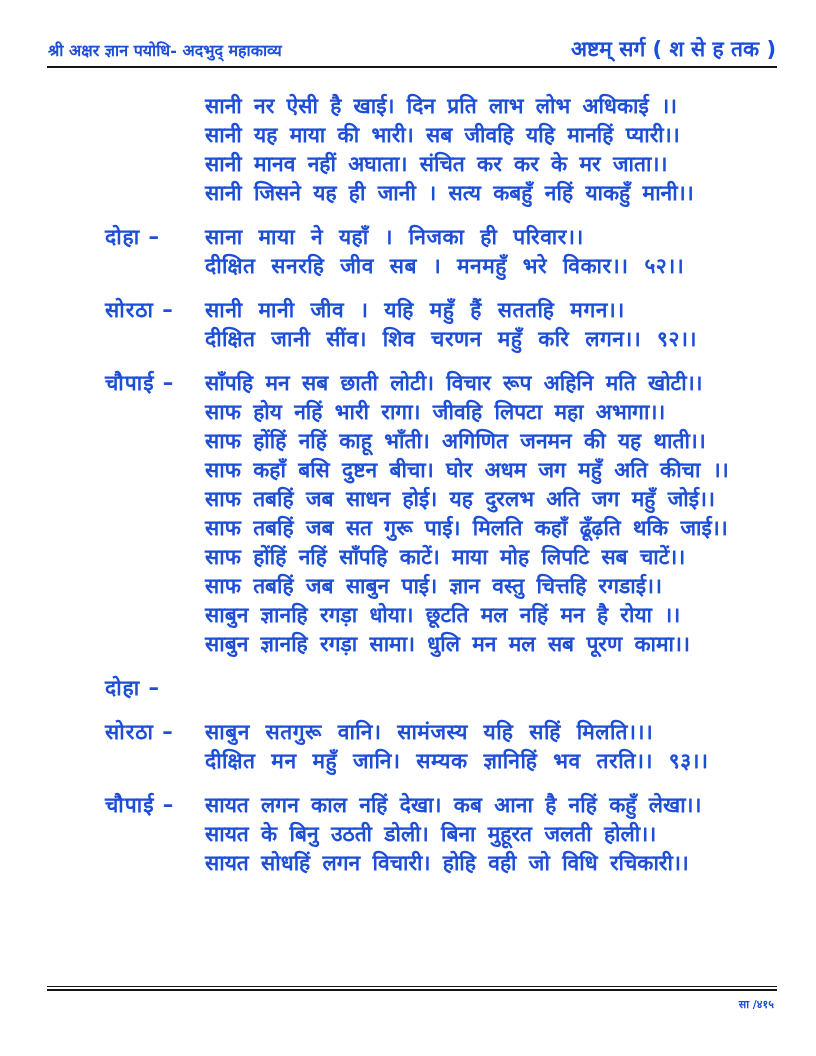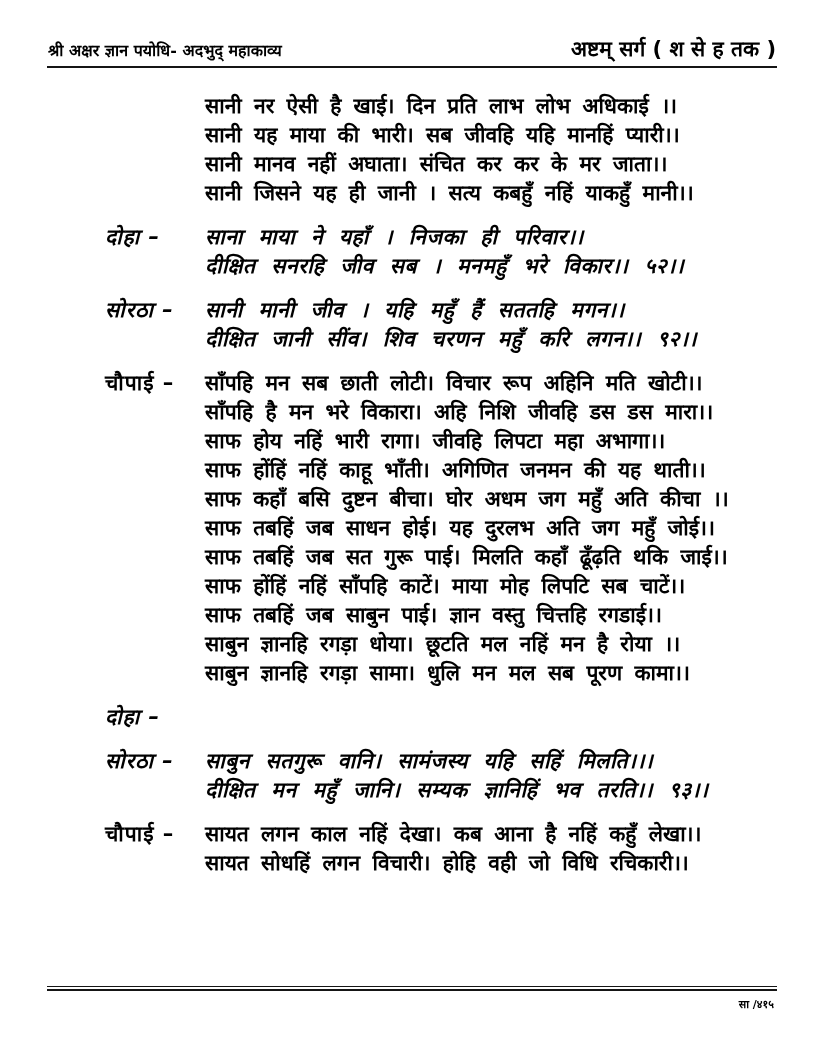--- a/index.html
+++ b/index.html
@@ -3,21 +3,21 @@
 <meta charset="utf-8">
 <style>
   html, body { margin: 0; padding: 0; background: #e8e8e8; }
   .page {
     position: relative;
     width: 816px;
     height: 1056px;
     margin: 0 auto;
     background: #ffffff;
     font-family: "DejaVu Sans", sans-serif;
-    color: #000000;
+    color: #1d4ed8;
     overflow: hidden;
   }
   .header {
     position: absolute;
     top: 34px; left: 48px; right: 40px;
     display: flex;
     justify-content: space-between;
     align-items: baseline;
     font-size: 16px;
     font-weight: bold;
@@ -40,21 +40,21 @@
     font-weight: bold;
     line-height: 29px;
   }
   .verse-label {
     width: 100px;
     flex-shrink: 0;
     letter-spacing: 1px;
   }
   .verse-lines { flex: 1; }
   .verse-lines p { margin: 0; word-spacing: 5px; white-space: nowrap; }
-  .italic { font-style: italic; }
+  .italic { }
   .italic .verse-lines p { word-spacing: 8px; letter-spacing: 0.5px; }
   .foot-rule {
     position: absolute;
     top: 986px; left: 47px; right: 39px;
     height: 2px;
     border-top: 1.5px solid #151515;
     border-bottom: 2px solid #151515;
   }
   .footer {
     position: absolute;
@@ -99,21 +99,20 @@
       <div class="verse-lines">
         <p>सानी मानी जीव । यहि महुँ हैं सततहि मगन।।</p>
         <p>दीक्षित जानी सींव। शिव चरणन महुँ करि लगन।। ९२।।</p>
       </div>
     </div>
 
     <div class="verse-block">
       <div class="verse-label">चौपाई –</div>
       <div class="verse-lines">
         <p>साँपहि मन सब छाती लोटी। विचार रूप अहिनि मति खोटी।।</p>
-        <p>साँपहि है मन भरे विकारा। अहि निशि जीवहि डस डस मारा।।</p>
         <p>साफ होय नहिं भारी रागा। जीवहि लिपटा महा अभागा।।</p>
         <p>साफ होंहिं नहिं काहू भाँती। अगिणित जनमन की यह थाती।।</p>
         <p>साफ कहाँ बसि दुष्टन बीचा। घोर अधम जग महुँ अति कीचा ।।</p>
         <p>साफ तबहिं जब साधन होई। यह दुरलभ अति जग महुँ जोई।।</p>
         <p>साफ तबहिं जब सत गुरू पाई। मिलति कहाँ ढूँढ़ति थकि जाई।।</p>
         <p>साफ होंहिं नहिं साँपहि काटें। माया मोह लिपटि सब चाटें।।</p>
         <p>साफ तबहिं जब साबुन पाई। ज्ञान वस्तु चित्तहि रगडाई।।</p>
         <p>साबुन ज्ञानहि रगड़ा धोया। छूटति मल नहिं मन है रोया ।।</p>
         <p>साबुन ज्ञानहि रगड़ा सामा। धुलि मन मल सब पूरण कामा।।</p>
       </div>
@@ -128,20 +127,21 @@
       <div class="verse-lines">
         <p>साबुन सतगुरू वानि। सामंजस्य यहि सहिं मिलति।।।</p>
         <p>दीक्षित मन महुँ जानि। सम्यक ज्ञानिहिं भव तरति।। ९३।।</p>
       </div>
     </div>
 
     <div class="verse-block">
       <div class="verse-label">चौपाई –</div>
       <div class="verse-lines">
         <p>सायत लगन काल नहिं देखा। कब आना है नहिं कहुँ लेखा।।</p>
+        <p>सायत के बिनु उठती डोली। बिना मुहूरत जलती होली।।</p>
         <p>सायत सोधहिं लगन विचारी। होहि वही जो विधि रचिकारी।।</p>
       </div>
     </div>
 
   </div>
 
   <div class="foot-rule"></div>
   <div class="footer">सा /४१५</div>
 
 </div>

